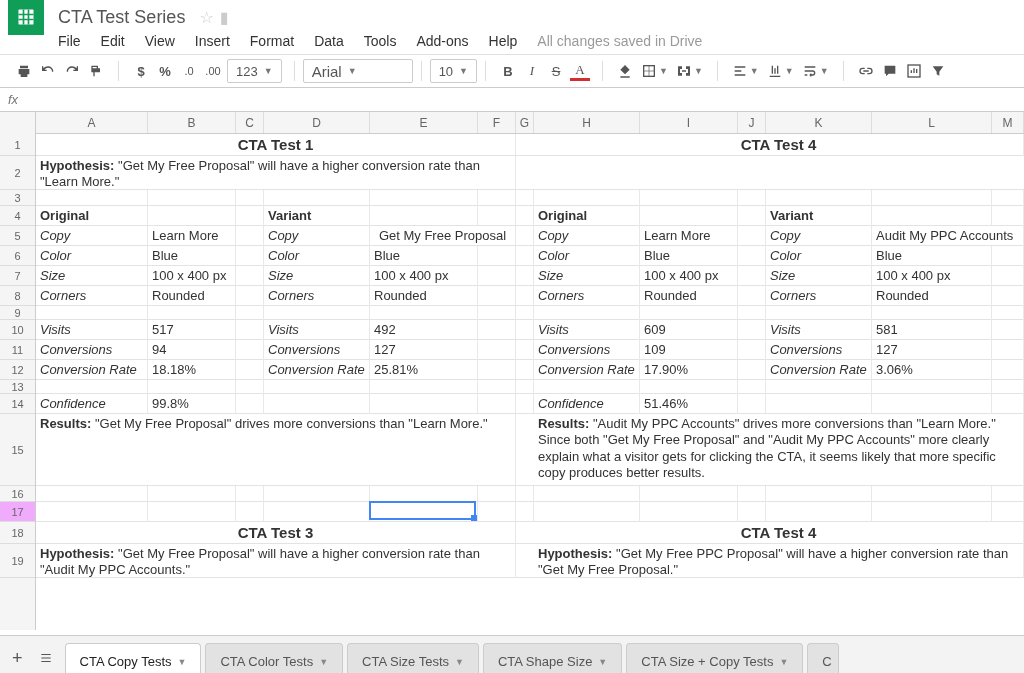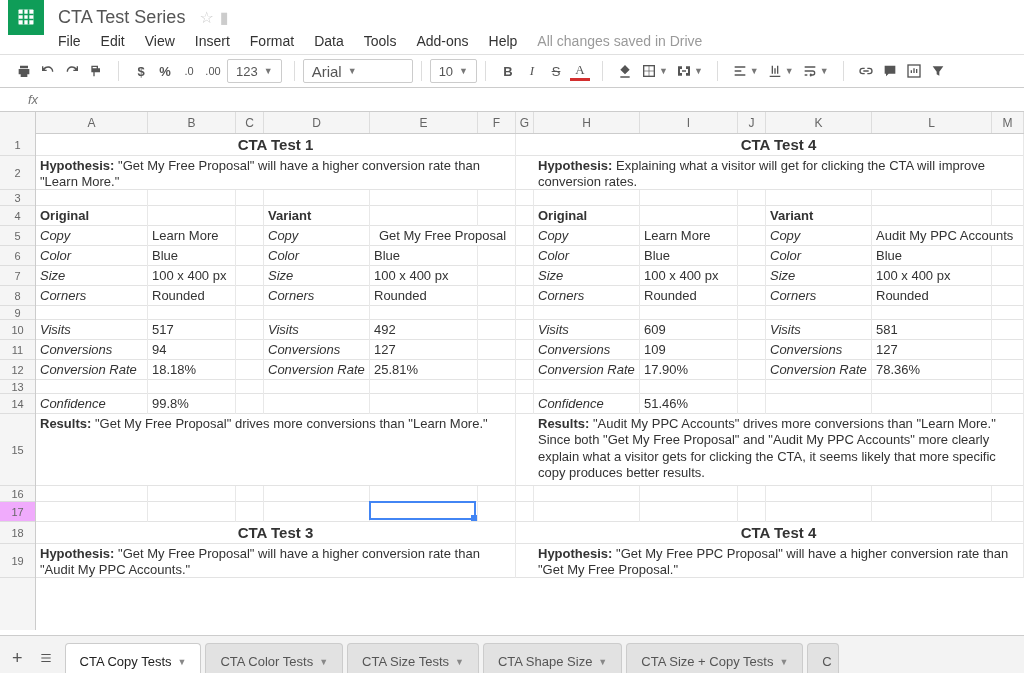--- a/index.html
+++ b/index.html
@@ -67,21 +67,21 @@
   .toolbar svg { width:16px; height:16px; display:block;}
   
   .fxbar {
     display:flex; align-items:center;
     height:24px;
     border-bottom:1px solid #ccc;
     padding:0 8px;
     font-style: italic;
     color:#777;
   }
-  .fxbar .fx { width:30px;text-align:right; }
+  .fxbar .fx { width:30px; }
   
   .colhead-row {
     display:flex;
     height:22px;
     background:#f5f5f5;
     border-bottom:1px solid #ccc;
   }
   .rowhead-corner {
     width:36px; height:22px; border-right:1px solid #ccc; background:#f5f5f5;
   }
@@ -362,21 +362,20 @@
   <div class="grid" id="gridbody">
 
   <div class="row" style="height: 22px;">
         <div class="cell center-title" style="width: 480px; height: 22px;">CTA Test 1</div>
         <div class="cell noborder" style="width: 18px; height: 22px;"></div>
         <div class="cell center-title" style="width: 490px; height: 22px;">CTA Test 4</div>
       </div>
       <div class="row" style="height: 34px;">
         <div class="cell" style="white-space: normal; line-height: 1.25; width: 480px; height: 34px;"><b>Hypothesis:</b> <span>"Get My Free Proposal" will have a higher conversion rate than "Learn More."</span></div>
         <div class="cell noborder" style="width: 18px; height: 34px;"></div>
-        <div class="cell" style="white-space: normal; line-height: 1.25; width: 490px; height: 34px;"><b>Hypothesis:</b> <span>Explaining what a visitor will get for clicking the CTA will improve conversion rates.</span></div>
       </div>
       <div class="row" style="height: 16px;">
         <div class="cell" style="width: 112px; height: 16px;"></div>
         <div class="cell" style="width: 88px; height: 16px;"></div>
         <div class="cell" style="width: 28px; height: 16px;"></div>
         <div class="cell" style="width: 106px; height: 16px;"></div>
         <div class="cell" style="width: 108px; height: 16px;"></div>
         <div class="cell" style="width: 38px; height: 16px;"></div>
         <div class="cell" style="width: 18px; height: 16px;"></div>
         <div class="cell" style="width: 106px; height: 16px;"></div>
@@ -509,21 +508,21 @@
         <div class="cell rnum" style="width: 88px; height: 20px;">18.18%</div>
         <div class="cell" style="width: 28px; height: 20px;"></div>
         <div class="cell italic" style="width: 106px; height: 20px;">Conversion Rate</div>
         <div class="cell rnum" style="width: 108px; height: 20px;">25.81%</div>
         <div class="cell" style="width: 38px; height: 20px;"></div>
         <div class="cell" style="width: 18px; height: 20px;"></div>
         <div class="cell italic" style="width: 106px; height: 20px;">Conversion Rate</div>
         <div class="cell rnum" style="width: 98px; height: 20px;">17.90%</div>
         <div class="cell" style="width: 28px; height: 20px;"></div>
         <div class="cell italic" style="width: 106px; height: 20px;">Conversion Rate</div>
-        <div class="cell rnum" style="width: 120px; height: 20px;">78.36%</div>
+        <div class="cell rnum" style="width: 120px; height: 20px;">3.06%</div>
         <div class="cell" style="width: 32px; height: 20px;"></div>
       </div>
       <div class="row" style="height: 14px;">
         <div class="cell" style="width: 112px; height: 14px;"></div>
         <div class="cell" style="width: 88px; height: 14px;"></div>
         <div class="cell" style="width: 28px; height: 14px;"></div>
         <div class="cell" style="width: 106px; height: 14px;"></div>
         <div class="cell" style="width: 108px; height: 14px;"></div>
         <div class="cell" style="width: 38px; height: 14px;"></div>
         <div class="cell" style="width: 18px; height: 14px;"></div>

